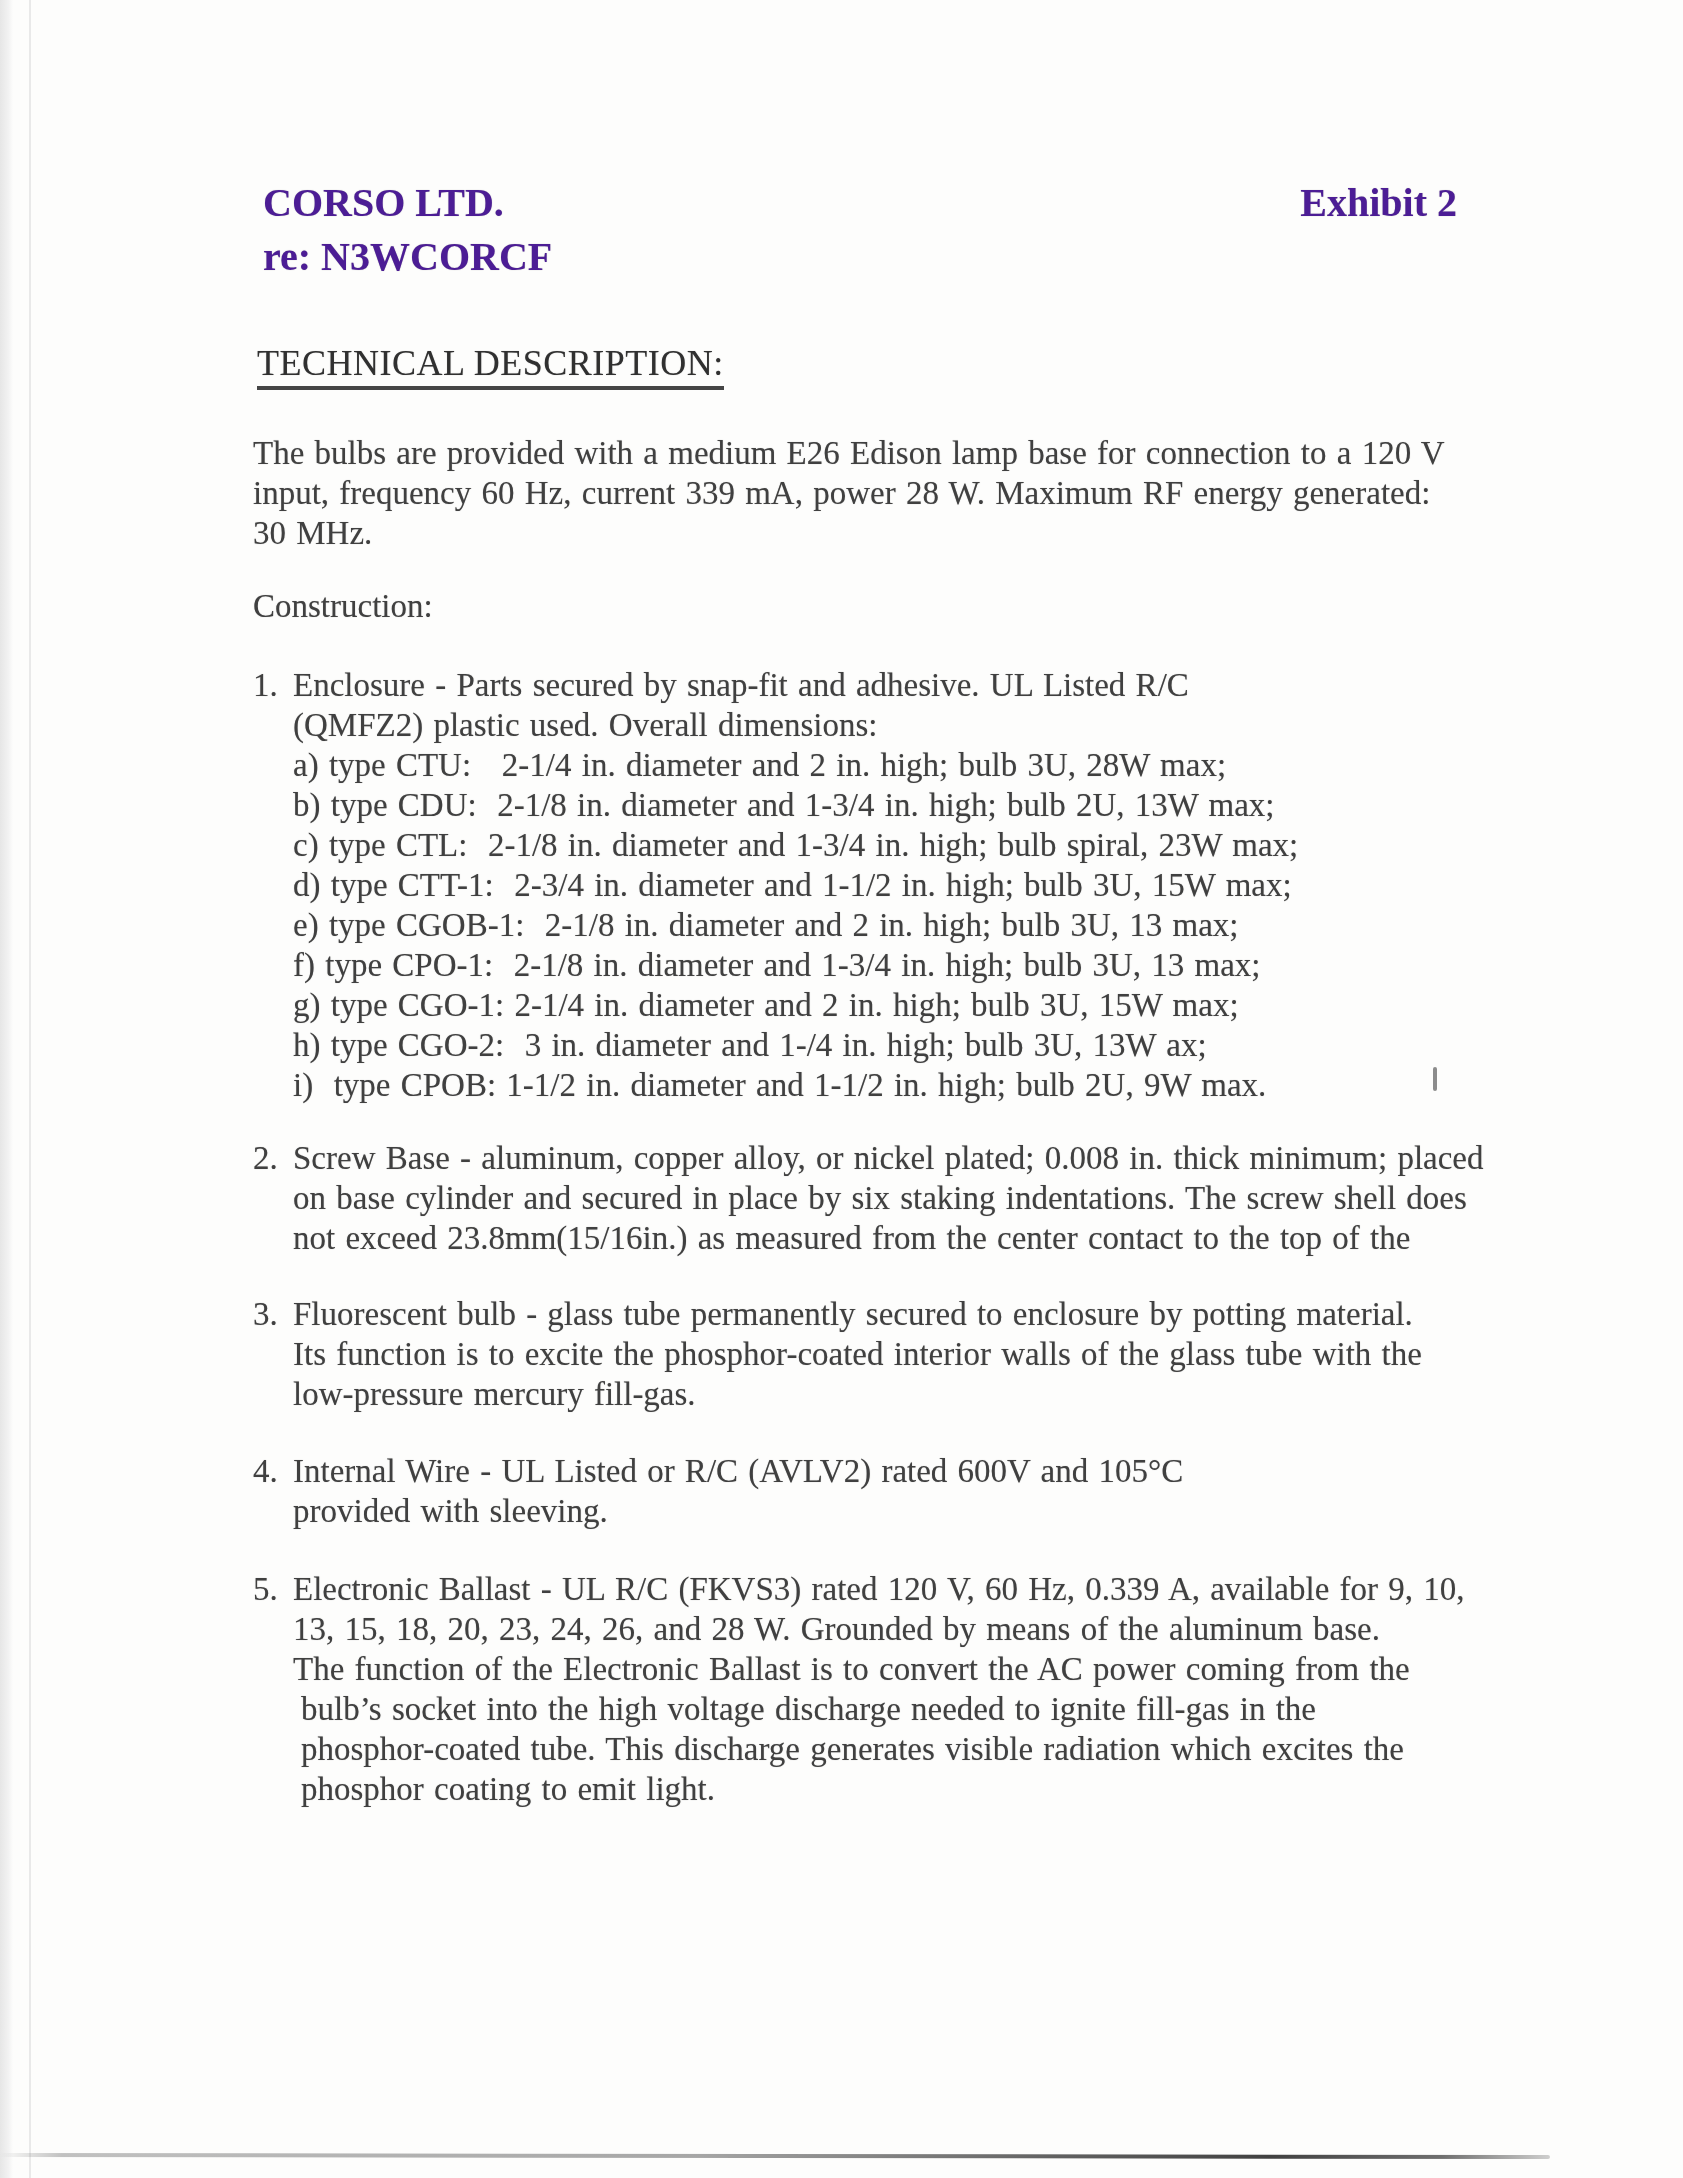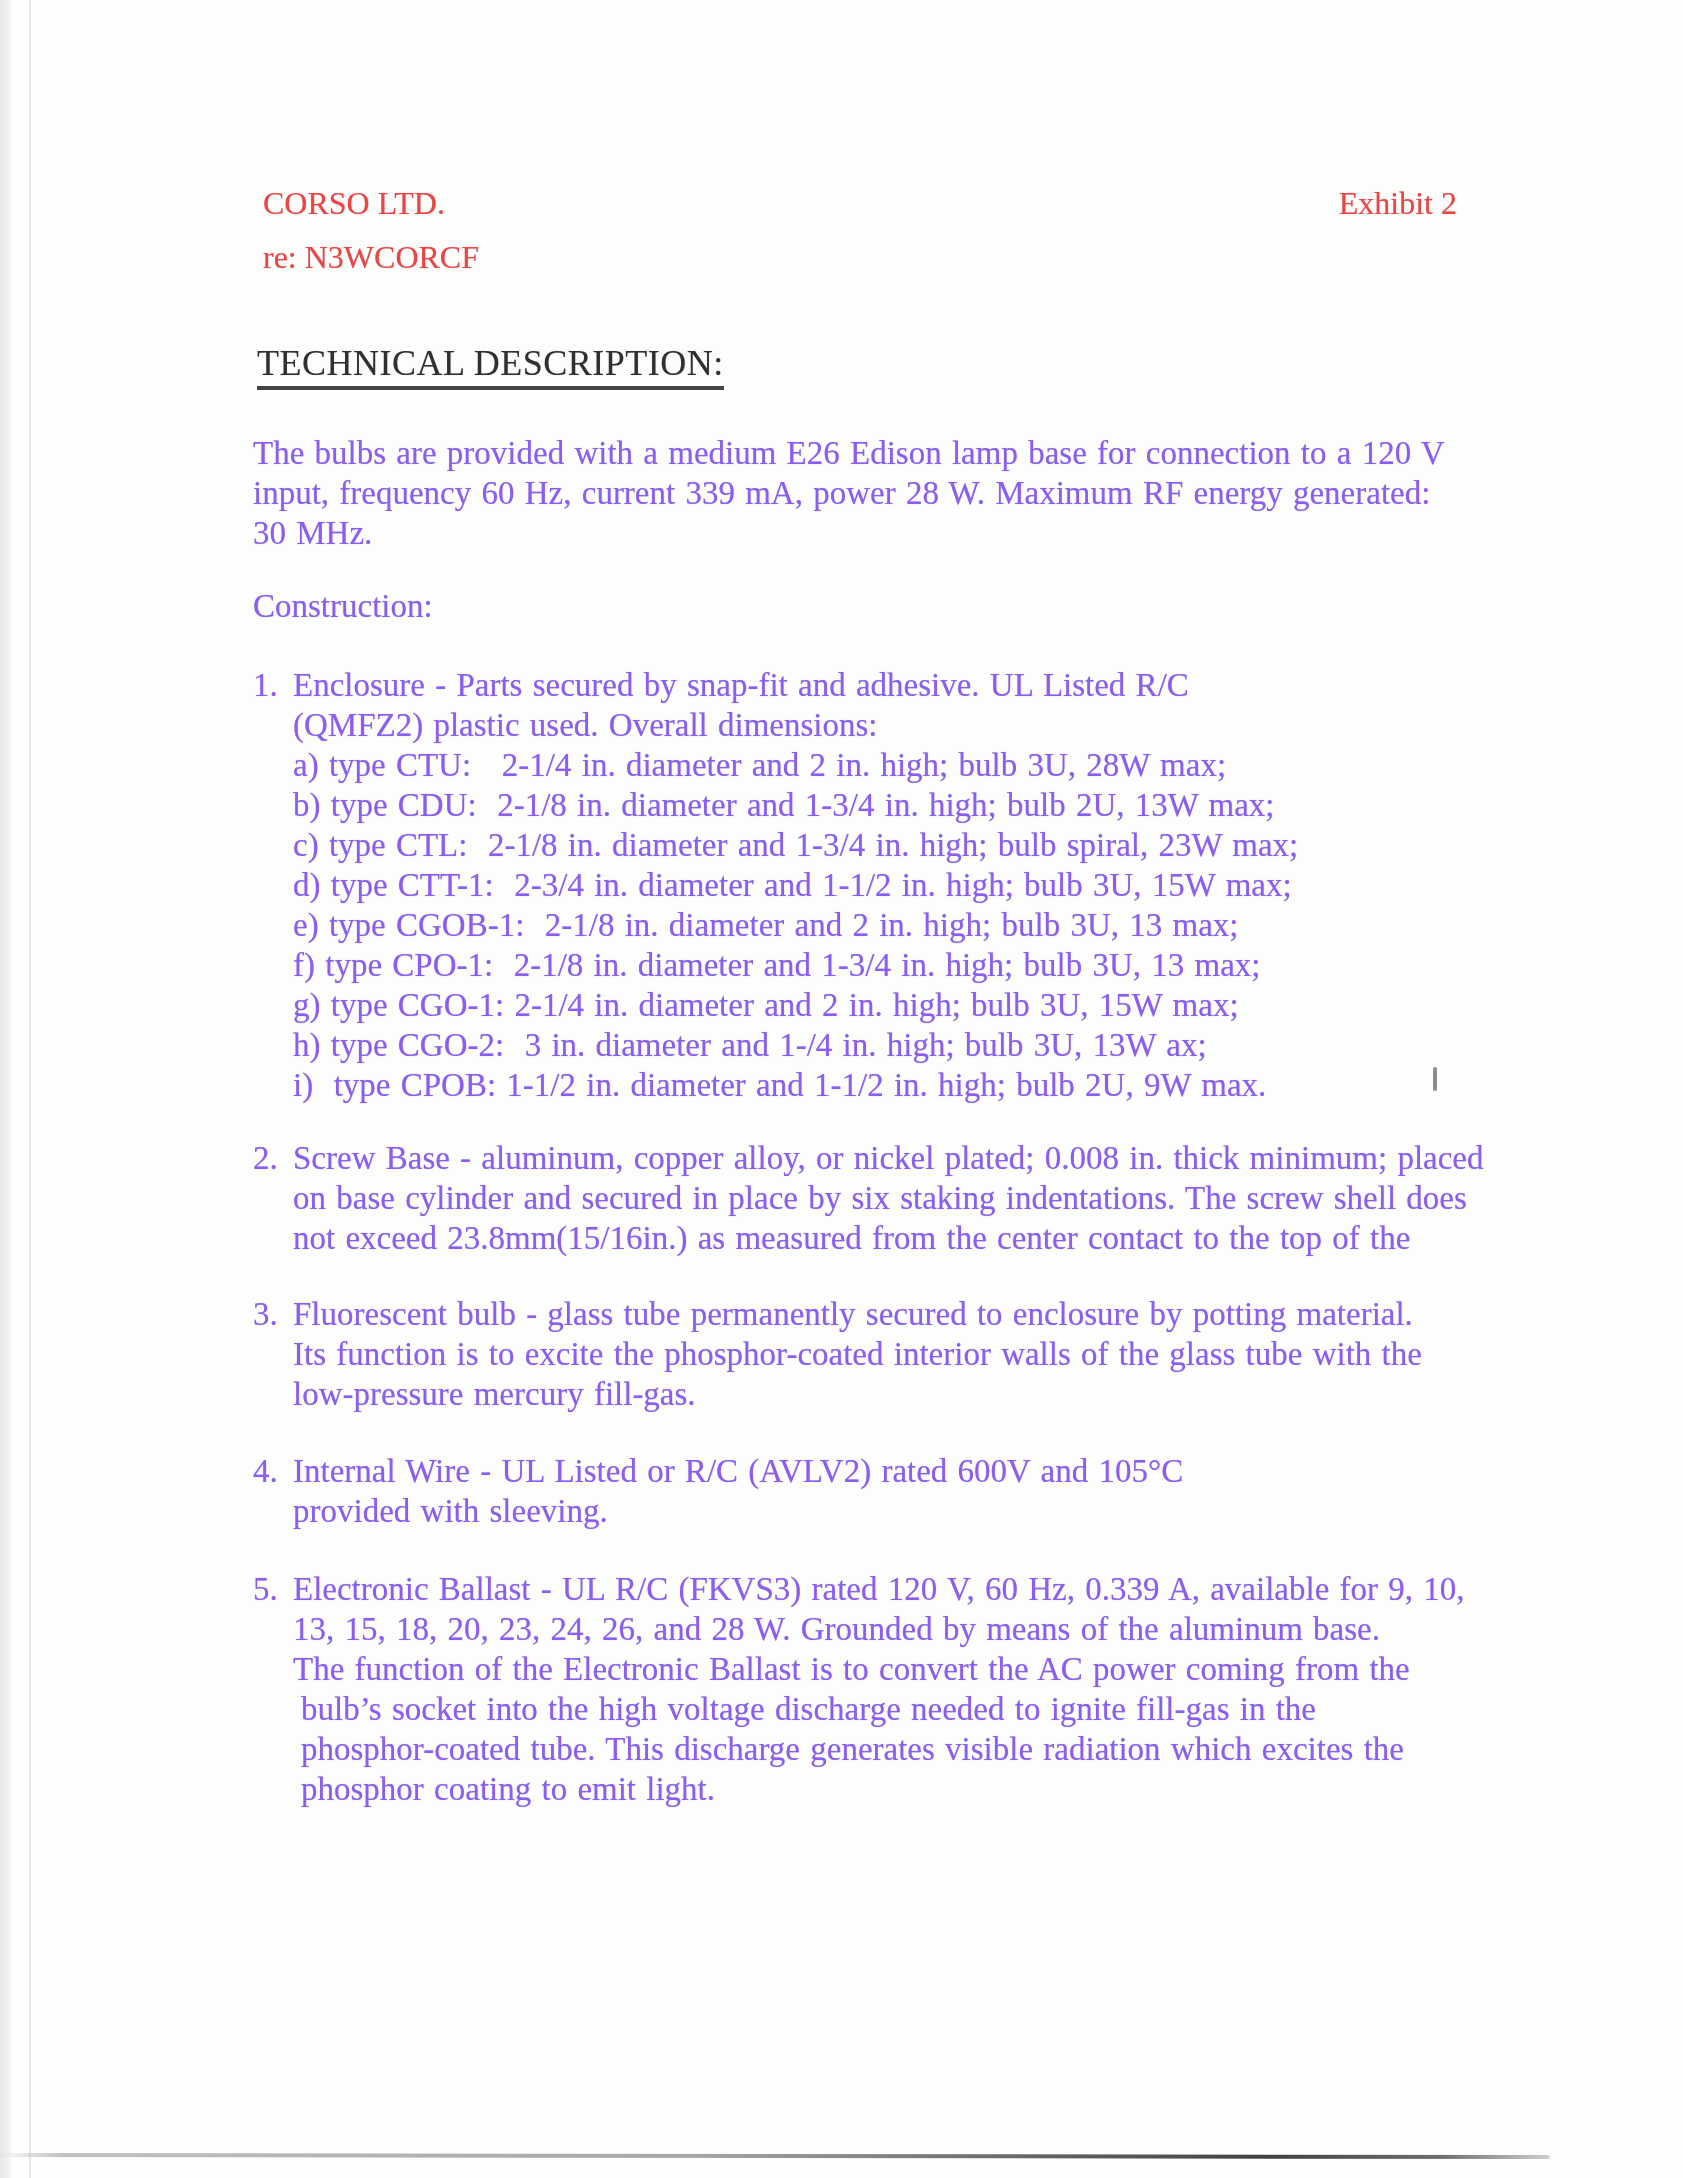--- a/index.html
+++ b/index.html
@@ -32,32 +32,32 @@
   }
   
   .content { position:absolute; left:253px; top:0; width:1204px; }
   .soft { text-shadow:0 0 1px rgba(51,51,51,0.35); }
 
   .header-row {
     display:flex; justify-content:space-between; align-items:flex-start;
     margin-top:176px; margin-left:10px;
   }
   .h-line {
-    font-size:32px; font-weight:normal; line-height:54px; color:#ef4444;
+    font-size:40px; font-weight:bold; line-height:54px; color:#4c1d95;
     white-space:pre;
   }
   .section-heading {
     margin-top:57px; margin-left:4px;
     font-size:36px; font-weight:normal; line-height:44px; color:#303030;
     letter-spacing:0.5px;
   }
   .section-heading .underline { border-bottom:4px solid #454545; padding-bottom:3px; }
 
   .line {
-    font-size:33px; line-height:40px; white-space:pre; word-spacing:2px; color:#8b5cf6;
+    font-size:33px; line-height:40px; white-space:pre; word-spacing:2px; color:#404040;
   }
   .intro { margin-top:48px; }
   .construction { margin-top:33px; }
 
   .item { position:relative; padding-left:40px; }
   .item .num { position:absolute; left:0; top:0; }
   .item-1 { margin-top:39px; }
   .item-2 { margin-top:33px; }
   .item-3 { margin-top:36px; }
   .item-4 { margin-top:37px; }

